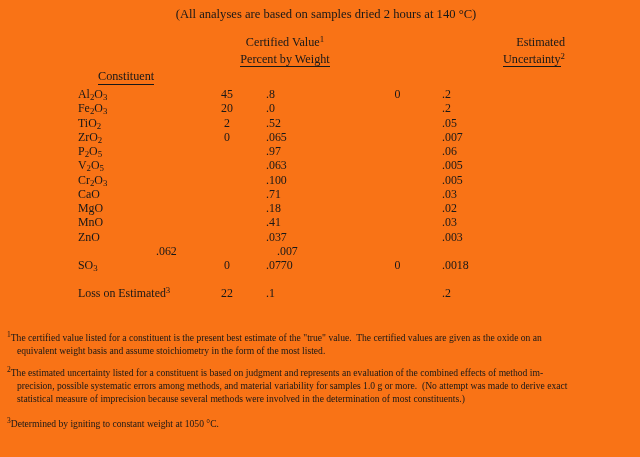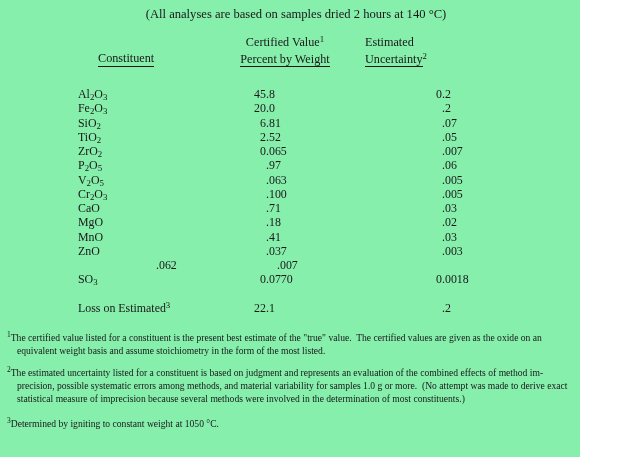--- a/index.html
+++ b/index.html
@@ -1,53 +1,53 @@
 <!DOCTYPE html>
 <html><head>
 <meta charset="utf-8">
 <style>
   html, body { margin: 0; padding: 0; }
   .page {
     position: relative;
-    width: 580px;
+    width: 640px;
     height: 457px;
-    background: #86efac;
+    background: #f97316;
     font-family: "Liberation Serif", "DejaVu Serif", serif;
     color: #181818;
     overflow: hidden;
   }
   
   .title {
     position: absolute;
     top: 7px;
     left: 0;
     width: 100%;
     box-sizing: border-box;
     padding-left: 12px;
     text-align: center;
     font-size: 12.6px;
   }
   
   .thead { position: absolute; top: 34px; left: 0; width: 100%; font-size: 12.2px; }
   .hc { position: absolute; line-height: 16.5px; }
-  .hc1 { left: 98px; top: 16px; }
+  .hc1 { left: 98px; top: 34px; }
   .hc2 { left: 185px; top: 0; width: 200px; text-align: center; }
-  .hc3 { left: 365px; top: 0; width: 200px; text-align: left; }
+  .hc3 { left: 365px; top: 0; width: 200px; text-align: right; }
   .ul, .thead .u { border-bottom: 1px solid #181818; padding-bottom: 0.5px; }
   
   .tbody { position: absolute; top: 87px; left: 0; width: 100%; font-size: 11.9px; }
   .row {
     display: grid;
     grid-template-columns: 110px 165px 165px;
     padding-left: 78px;
     height: 14.25px;
     line-height: 14.25px;
   }
   .num { display: flex; }
-  .num .ip { display: inline-block; text-align: right; white-space: pre; }
+  .num .ip { display: inline-block; text-align: center; white-space: pre; }
   .num .fp { display: inline-block; text-align: left; white-space: pre; }
   .val .ip { width: 78px; }
   .unc .ip { width: 89px; }
   .loss { margin-top: 14px; }
   sub, sup { line-height: 0; }
   .tbody sub { font-size: 8.8px; vertical-align: -1.5px; }
   .tbody sup { font-size: 8.8px; vertical-align: 4.5px; }
   .thead sup { font-size: 8.8px; vertical-align: 4.5px; }
   
   .footnotes { position: absolute; top: 332px; left: 7px; width: 630px; font-size: 9.6px; }
@@ -94,31 +94,20 @@
       <span class="num val">
           <span class="ip">20</span>
           <span class="fp">.0</span>
         </span>
       <span class="num unc">
           <span class="ip"></span>
           <span class="fp">.2</span>
         </span>
     </div>
     <div class="row">
-      <span><span>SiO</span><sub>2</sub></span>
-      <span class="num val">
-          <span class="ip">6</span>
-          <span class="fp">.81</span>
-        </span>
-      <span class="num unc">
-          <span class="ip"></span>
-          <span class="fp">.07</span>
-        </span>
-    </div>
-    <div class="row">
       <span><span>TiO</span><sub>2</sub></span>
       <span class="num val">
           <span class="ip">2</span>
           <span class="fp">.52</span>
         </span>
       <span class="num unc">
           <span class="ip"></span>
           <span class="fp">.05</span>
         </span>
     </div>

